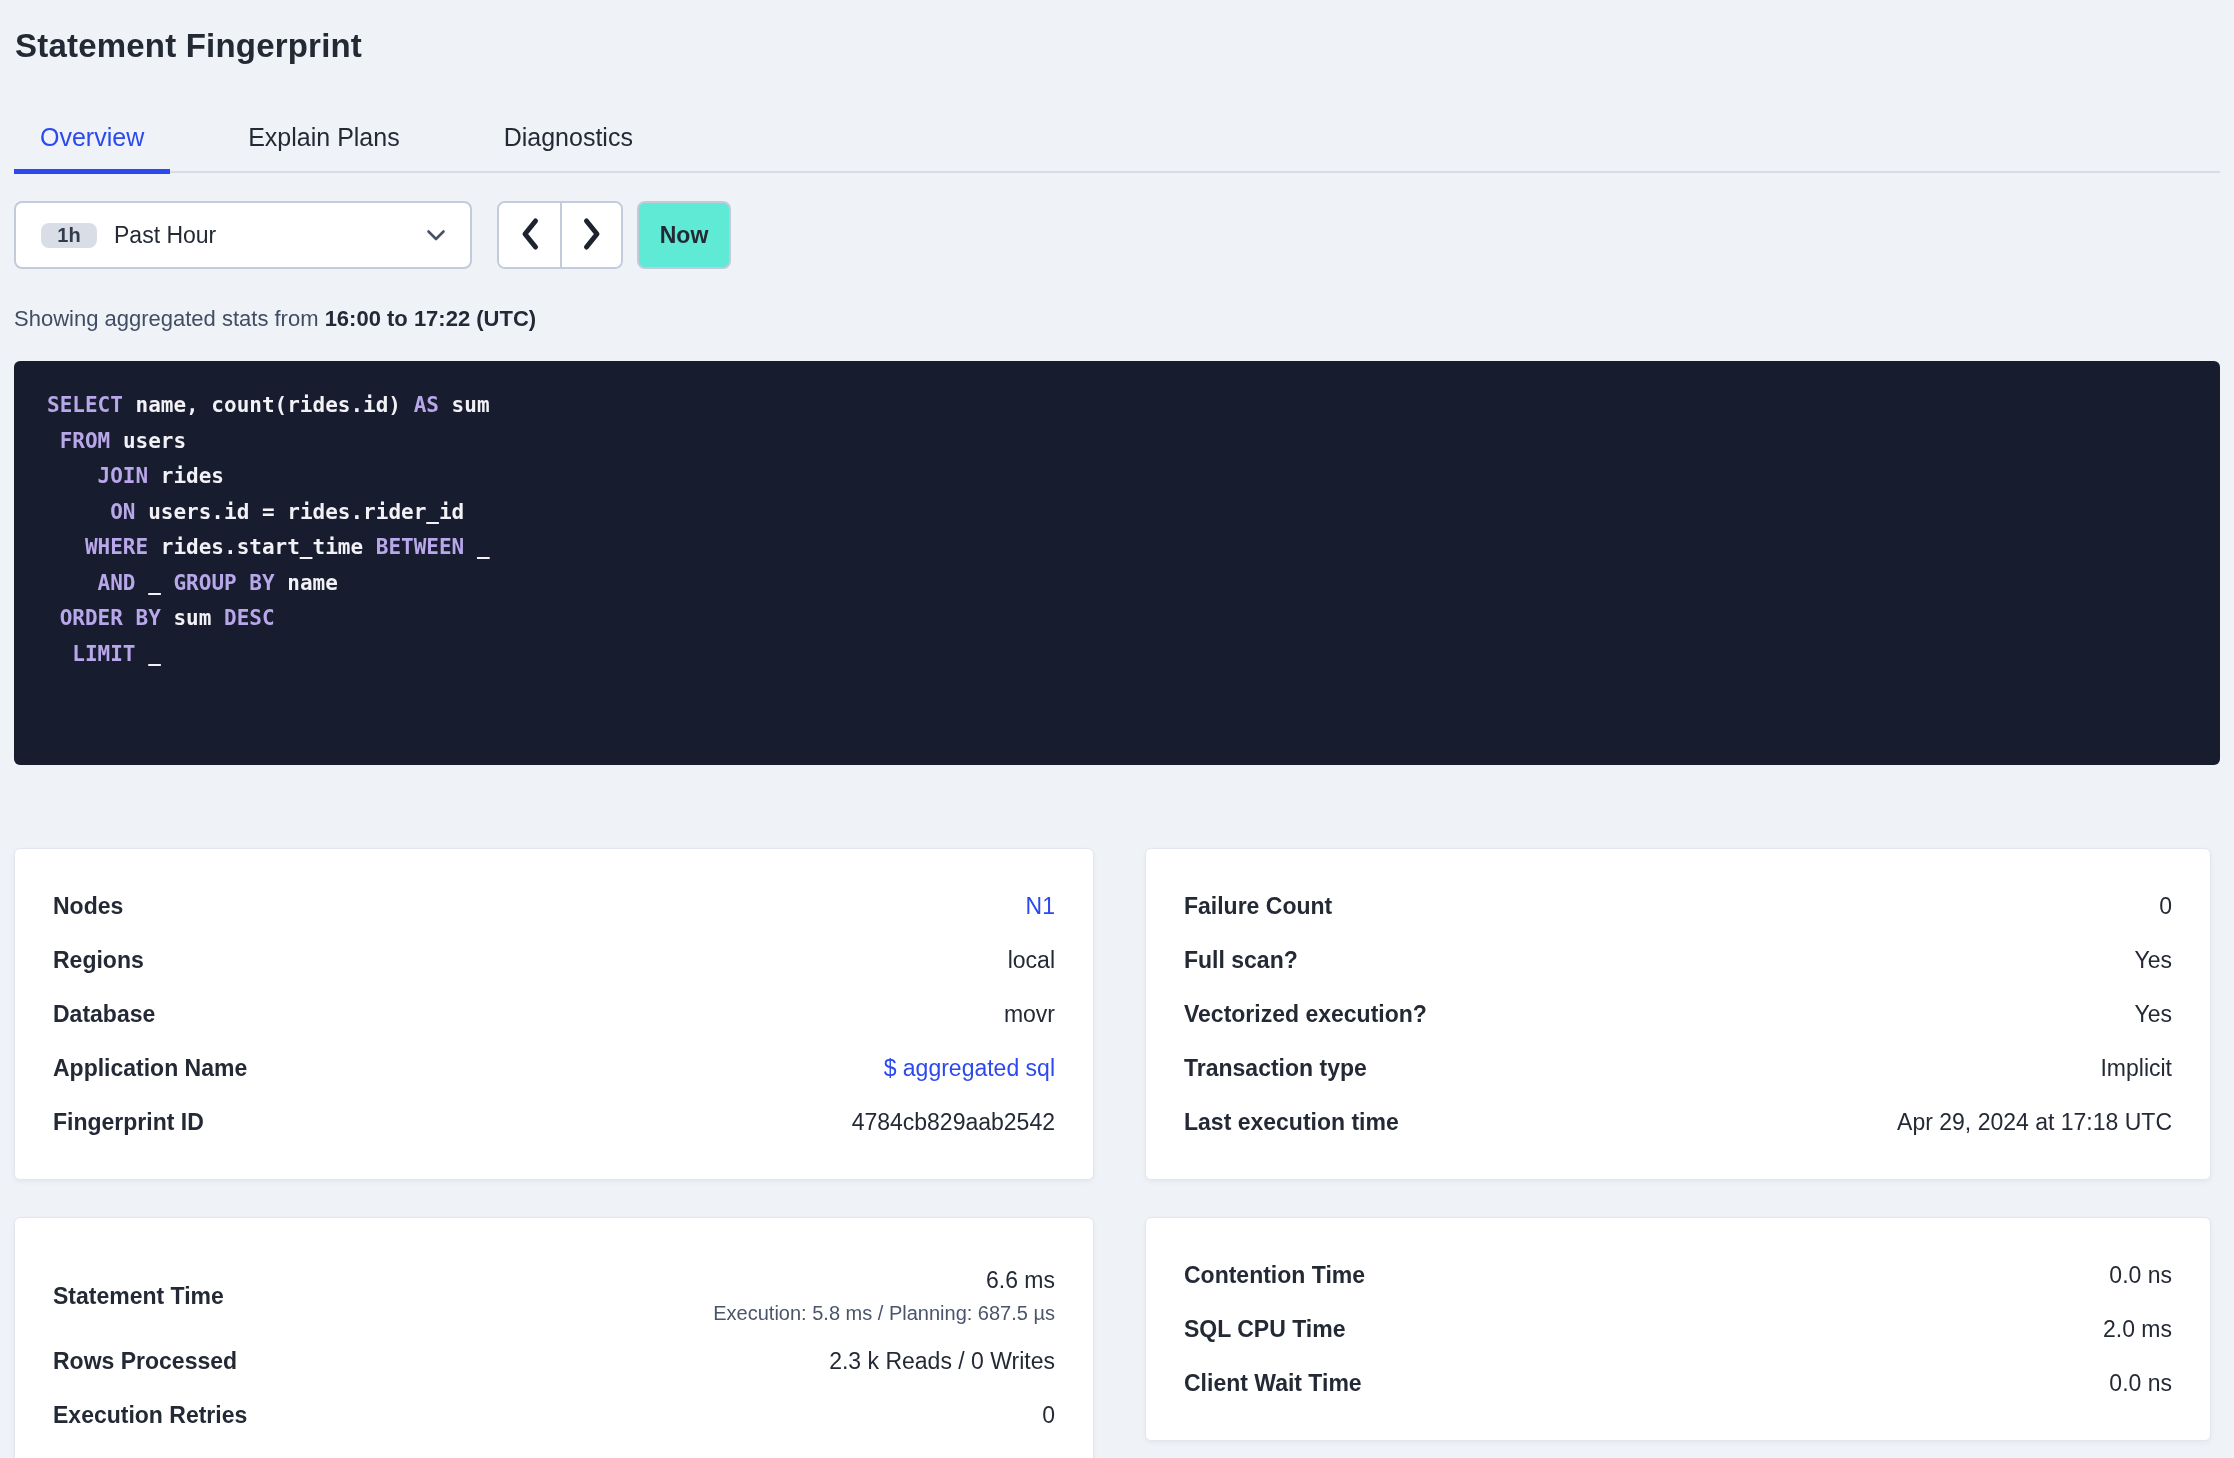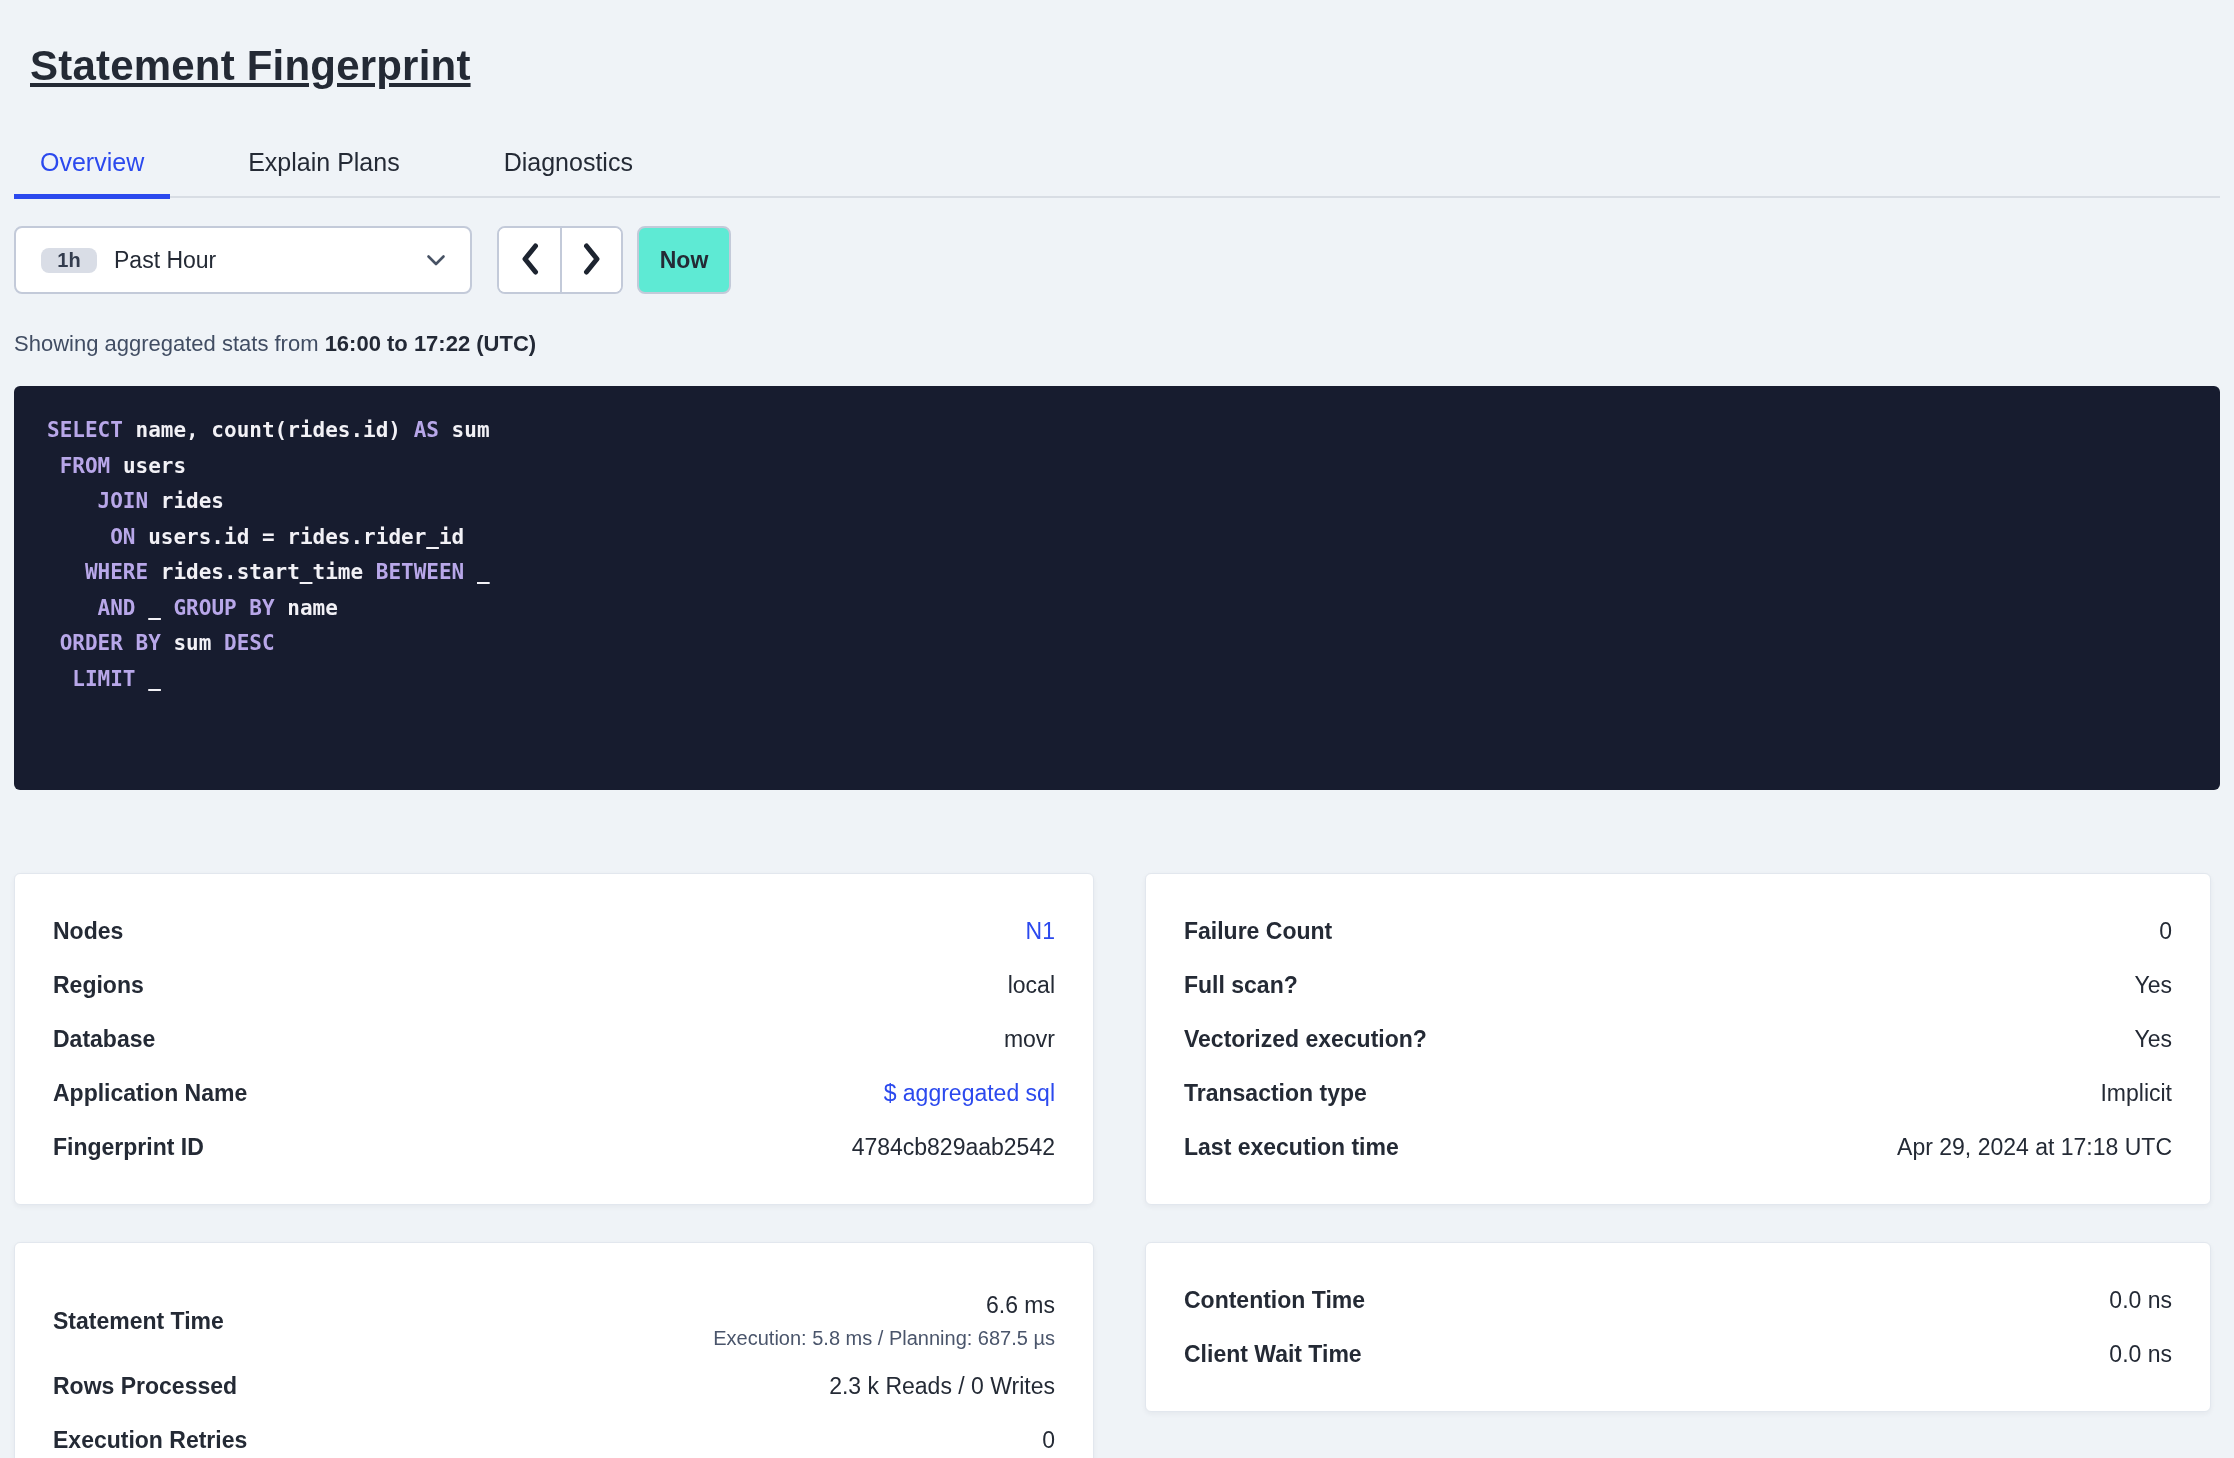--- a/index.html
+++ b/index.html
@@ -18,24 +18,23 @@
   html,body{margin:0;padding:0;}
   body{
     width:2234px;height:1458px;overflow:hidden;
     background:var(--page-background);
     font-family:"Liberation Sans",sans-serif;
     color:var(--dark-text);
   }
   .content{padding:0 14px;}
 
   .page-title{
-    margin:16px;padding-top:26px;
-    font-size:42px;font-weight:700;color:var(--dark-text);
+    margin:1px;padding-top:26px;
+    font-size:33px;font-weight:700;color:var(--dark-text);
     letter-spacing:.2px;
-    text-decoration:underline;
   }
 
   
   .tab-bar{
     margin-top:34px;
     display:flex;align-items:flex-end;
     border-bottom:2px solid #d8dde4;
   }
   .tab{
     padding:0 26px 17px 26px;margin-right:52px;
@@ -230,19 +229,23 @@
           <span class="label">Execution Count</span>
           <span class="value">25</span>
         </div>
       </div>
     <div class="card right">
         <div class="card-row">
           <span class="label">Contention Time</span>
           <span class="value">0.0 ns</span>
         </div>
         <div class="card-row">
+          <span class="label">SQL CPU Time</span>
+          <span class="value">2.0 ms</span>
+        </div>
+        <div class="card-row">
           <span class="label">Client Wait Time</span>
           <span class="value">0.0 ns</span>
         </div>
       </div>
   </div>
 
 </div>
 
 </body></html>

